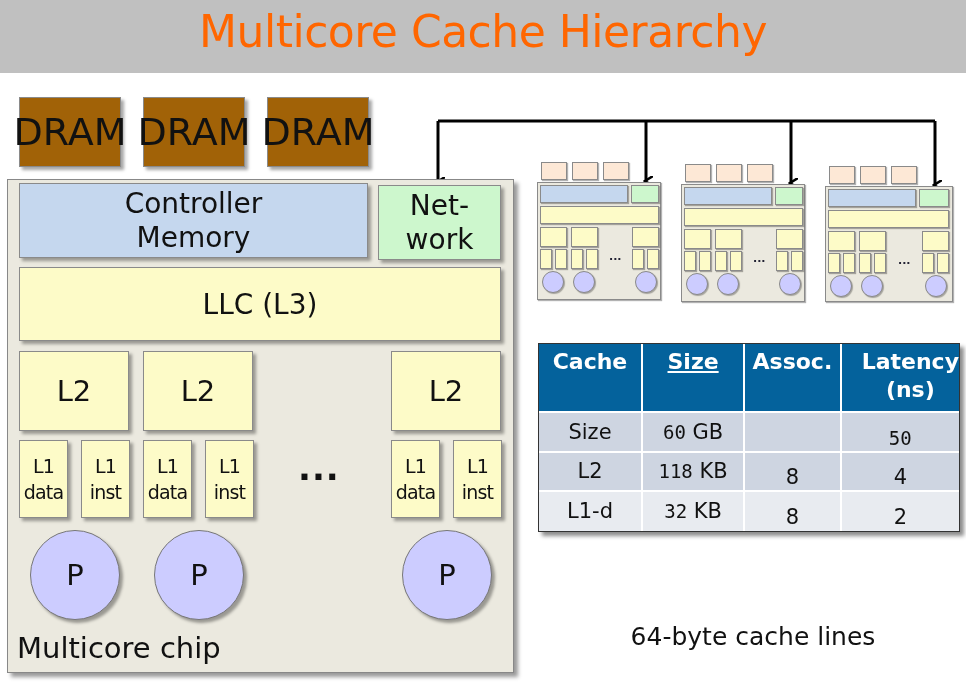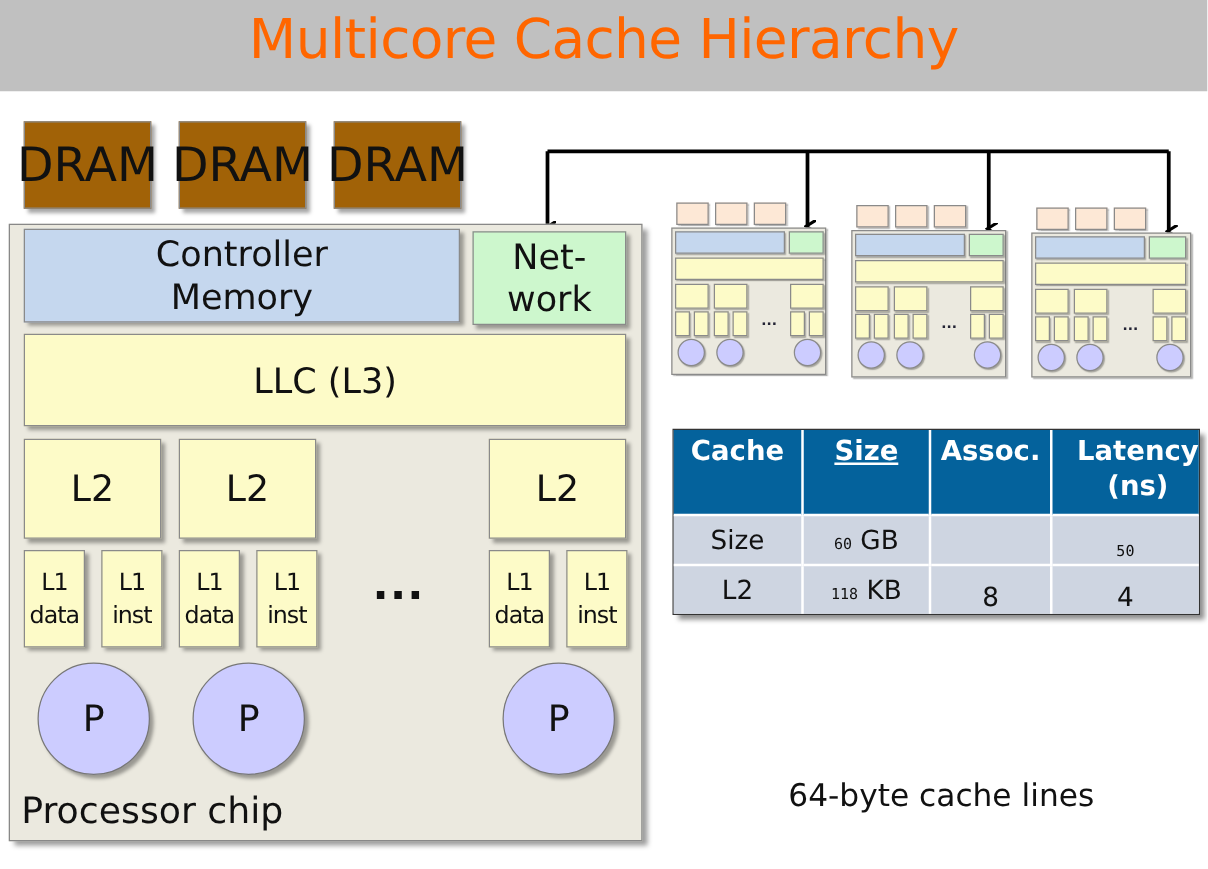--- a/index.html
+++ b/index.html
@@ -40,21 +40,21 @@
   
   .tbl-wrap { position: absolute; left: 538px; top: 343px; width: 422px; box-shadow: 4px 4px 4px rgba(0,0,0,0.45); border: 1px solid #333; }
   table { border-collapse: collapse; width: 100%; }
   th { background: #04629c; color: #fff; font-weight: bold; font-size: 22px; height: 68px; vertical-align: top;
     padding-top: 4px; border-right: 2px solid #fff; line-height: 28px; }
   th:last-child { border-right: none; }
   td { height: 39.6px; text-align: center; font-size: 21px; border-right: 2px solid #fff; border-top: 2px solid #fff; }
   td:last-child { border-right: none; text-align: center; }
   tr.odd td { background: #ced5e1; }
   tr.even td { background: #e8ebf0; }
-  td .mono { font-family: "DejaVu Sans Mono", monospace; font-size: 12px; margin-top: 25px; }
+  td .mono { font-family: "DejaVu Sans Mono", monospace; font-size: 19px; margin-top: 25px; }
   td.low { padding-top: 12px; }
   .col-level { width: 104px; } .col-size { width: 104px; text-decoration: underline; } .col-assoc { width: 97px; } .col-lat { width: 117px; padding-left: 20px; }
   .caption { position: absolute; left: 538px; top: 622px; width: 430px; text-align: center; font-size: 25px; }
 </style>
 </head>
 <body>
 
 <div class="title-bar">
   <div class="title-text">Multicore Cache Hierarchy</div>
 </div>
@@ -137,21 +137,21 @@
 <div class="proc" style="left:30px;top:530px;width:90px;height:90px;">
     <span>P</span>
   </div>
 <div class="proc" style="left:154px;top:530px;width:90px;height:90px;">
     <span>P</span>
   </div>
 <div class="proc" style="left:402px;top:530px;width:90px;height:90px;">
     <span>P</span>
   </div>
 
-<div class="chip-label" style="left:17px;top:631px;">Processor chip</div>
+<div class="chip-label" style="left:17px;top:631px;">Multicore chip</div>
 
 <div class="mini" style="left:537px;top:160px;">
   <div class="m mdram" style="left:4px;top:2px;width:26px;height:18px;"></div>
   <div class="m mdram" style="left:35px;top:2px;width:26px;height:18px;"></div>
   <div class="m mdram" style="left:66px;top:2px;width:26px;height:18px;"></div>
   <div class="m mchip" style="left:0px;top:22px;width:124px;height:118px;"></div>
   <div class="m mmc" style="left:3px;top:25px;width:88px;height:18px;"></div>
   <div class="m mnet" style="left:94px;top:25px;width:28px;height:18px;"></div>
   <div class="m my" style="left:3px;top:46px;width:119px;height:18px;"></div>
   <div class="m my" style="left:3px;top:67px;width:27px;height:20px;"></div>
@@ -231,17 +231,23 @@
         <td><span class="mono">60</span> <span>GB</span></td>
         <td class="low"><span class="mono"></span></td>
         <td class="low"><span class="mono">50</span></td>
       </tr>
       <tr class="odd">
         <td>L2</td>
         <td><span class="mono">118</span> <span>KB</span></td>
         <td class="low">8</td>
         <td class="low">4</td>
       </tr>
+      <tr class="even">
+        <td>L1-d</td>
+        <td><span class="mono">32</span> <span>KB</span></td>
+        <td class="low">8</td>
+        <td class="low">2</td>
+      </tr>
     </tbody>
   </table>
 </div>
 
 <div class="caption">64-byte cache lines</div>
 
 </body></html>

